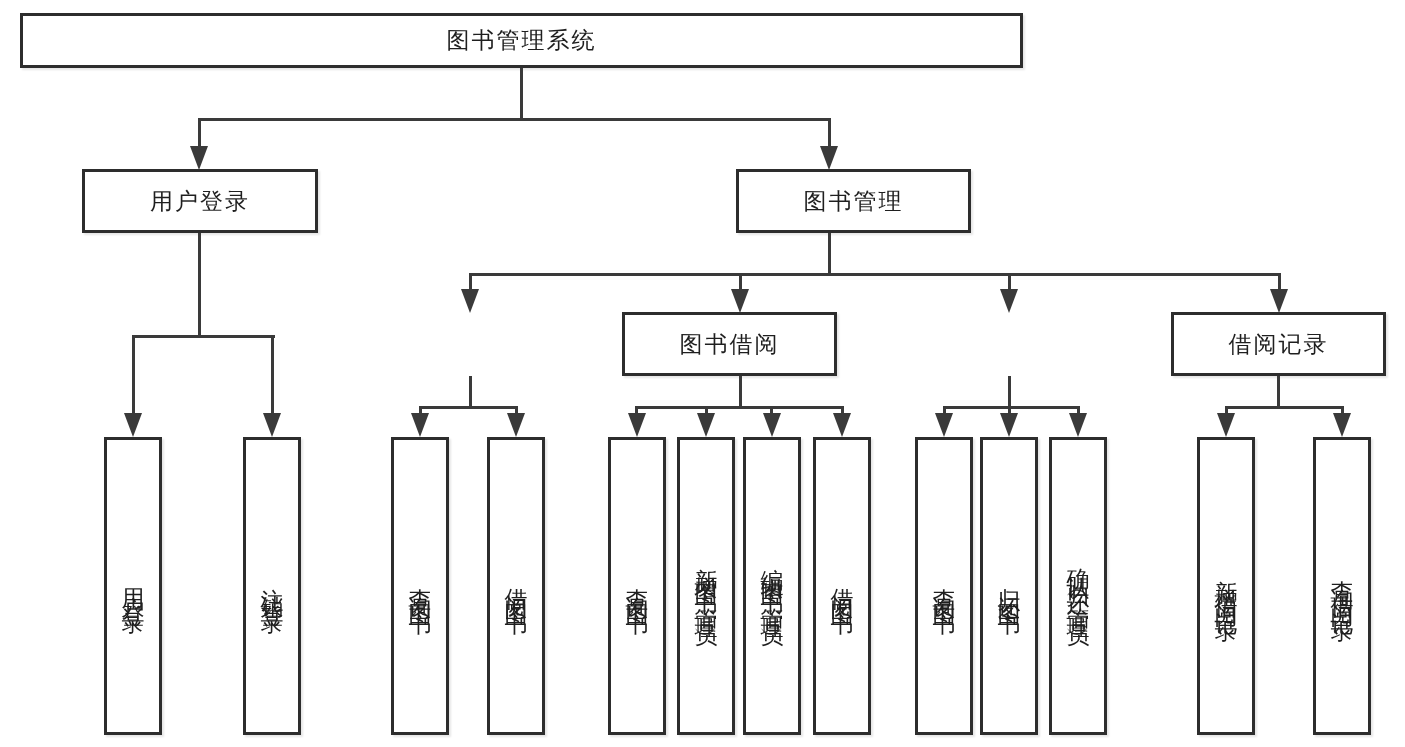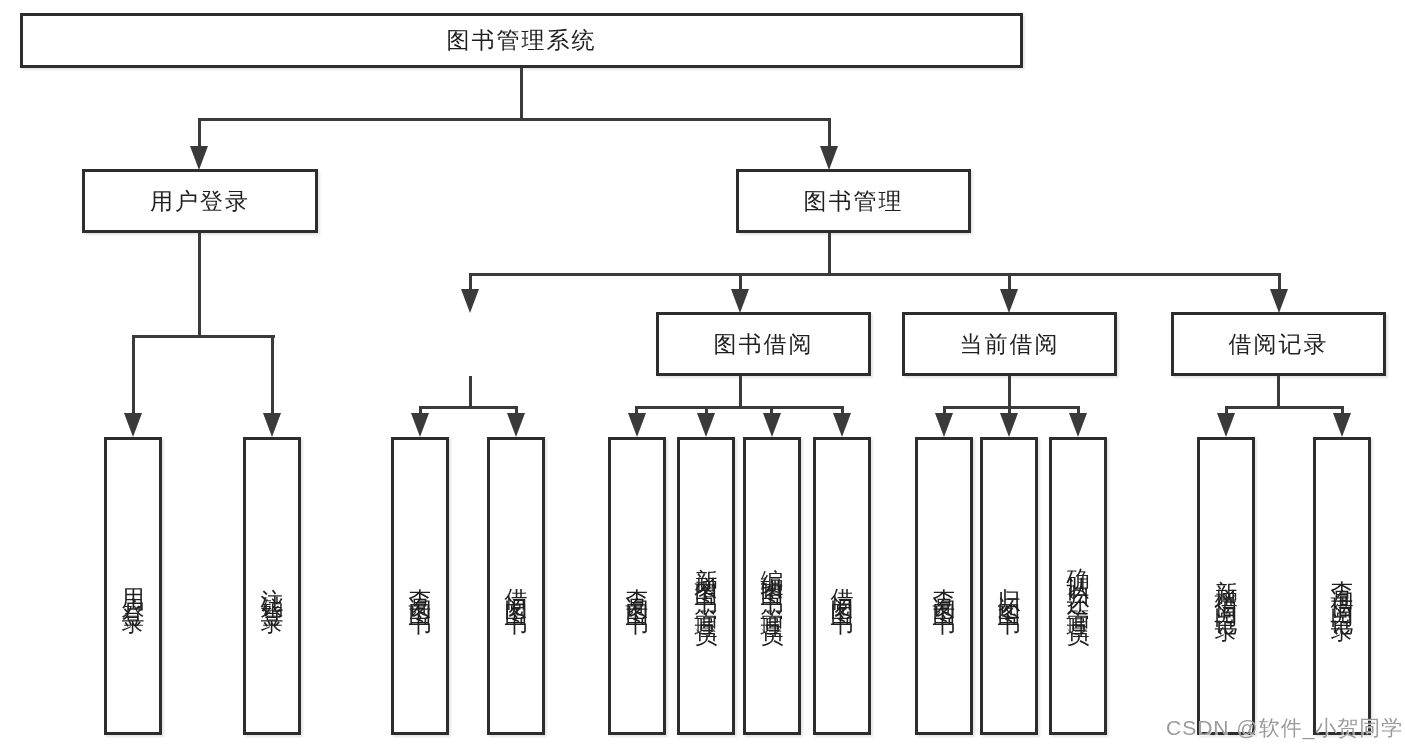--- a/index.html
+++ b/index.html
@@ -76,25 +76,22 @@
     <span>图书管理系统</span>
   </div>
 
   <div class="hbox" style="left:82px;top:169px;width:236px;height:64px">
     <span>用户登录</span>
   </div>
   <div class="hbox" style="left:736px;top:169px;width:235px;height:64px">
     <span>图书管理</span>
   </div>
 
-  <div class="hbox" style="left:656px;top:312px;width:215px;height:64px">
+  <div class="hbox" style="left:622px;top:312px;width:215px;height:64px">
     <span>图书借阅</span>
-  </div>
-  <div class="hbox" style="left:902px;top:312px;width:215px;height:64px">
-    <span>当前借阅</span>
   </div>
   <div class="hbox" style="left:1171px;top:312px;width:215px;height:64px">
     <span>借阅记录</span>
   </div>
 
   <div class="vbox" style="left:104px">
     <span class="vtext">用户登录</span>
   </div>
   <div class="vbox" style="left:243px">
     <span class="vtext">注销登录</span>
@@ -189,15 +186,14 @@
   <div class="ar" style="left:1000px;top:413px"></div>
   <div class="ar" style="left:1069px;top:413px"></div>
 
   <div class="ln" style="left:1277px;top:376px;width:3px;height:30px"></div>
   <div class="ln" style="left:1225px;top:406px;width:119px;height:3px"></div>
   <div class="ln" style="left:1225px;top:406px;width:3px;height:10px"></div>
   <div class="ln" style="left:1341px;top:406px;width:3px;height:10px"></div>
   <div class="ar" style="left:1217px;top:413px"></div>
   <div class="ar" style="left:1333px;top:413px"></div>
 
-  <div class="watermark">CSDN @软件_小贺同学</div>
 
 </div>
 
 </body></html>

